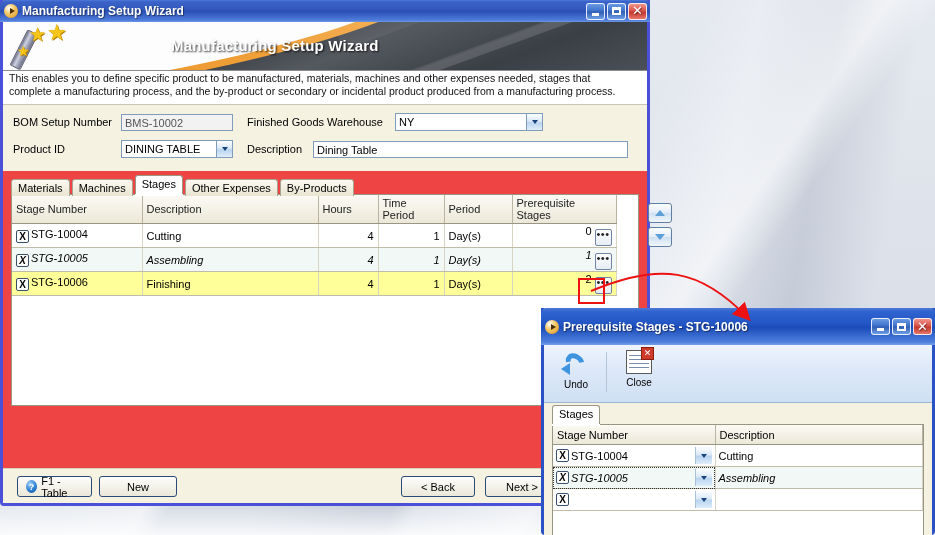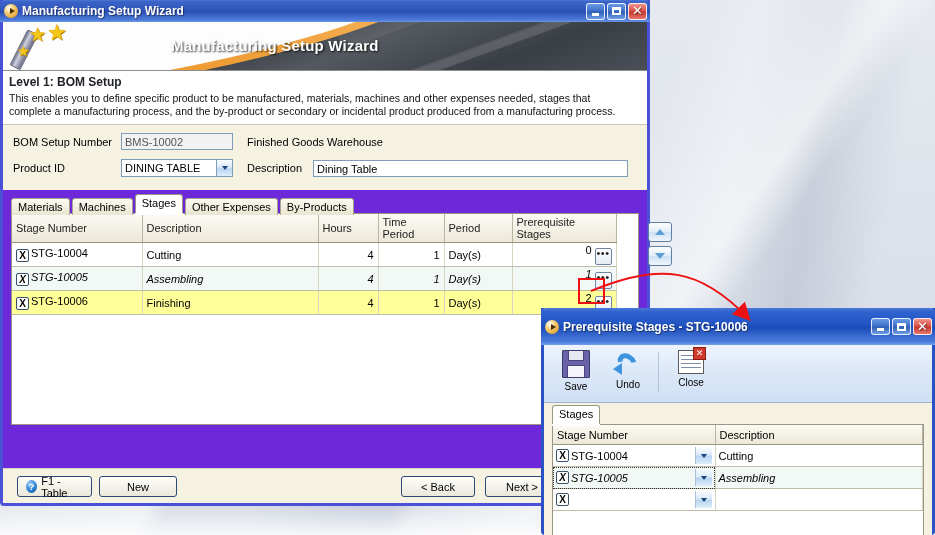--- a/index.html
+++ b/index.html
@@ -49,21 +49,21 @@
   .wbtn.min{background:linear-gradient(180deg,#6b9ae4 0%,#3b6fc9 48%,#2f5cb0 52%,#6e9ee8 100%);}
   .wbtn.max{background:linear-gradient(180deg,#6b9ae4 0%,#3b6fc9 48%,#2f5cb0 52%,#6e9ee8 100%);}
   .wbtn.cls{background:linear-gradient(180deg,#f2948a 0%,#d9534a 45%,#c3392f 55%,#e8776c 100%);}
   .wbtn.min:before{content:"";width:7px;height:3px;background:#fff;position:absolute;bottom:3px;}
   .wbtn.max:before{content:"";width:9px;height:8px;border:2px solid #fff;border-top-width:3px;box-sizing:border-box;}
   .wbtn.cls span{font-size:13px;line-height:1;margin-top:-1px;}
 
   
   #mainwin{
     left:0;top:0;width:650px;height:506px;
-    border-color:#4a50d8;background:#6d28d9;
+    border-color:#4a50d8;background:#ef4444;
   }
   #mainwin .xptitle{
     background:linear-gradient(180deg,#4d79d8 0%,#3a63c8 8%,#3258bd 40%,#2a4fb5 52%,#4f7ddb 92%,#6f97e4 100%);
     margin:0 -3px;width:650px;
   }
   #mainwin-title{white-space:nowrap;}
 
   .banner{
     position:relative;height:48px;overflow:hidden;
     background:linear-gradient(160deg,#4a4f56 0%,#2f3339 30%,#54585f 55%,#3a3e45 78%,#4b5058 100%);
@@ -277,31 +277,36 @@
     <div class="swoosh-w2"></div>
     <div class="wand">
       <div class="stick"></div>
       <span class="star st1">★</span>
       <span class="star st2">★</span>
       <span class="star st3">★</span>
     </div>
     <div class="banner-title">Manufacturing Setup Wizard</div>
   </div>
 
-  <div class="level-bar">Level 1: BOM Setup</div>
   <div class="intro">
     <div>This enables you to define specific product to be manufactured, materials, machines and other expenses needed, stages that</div>
     <div>complete a manufacturing process, and the by-product or secondary or incidental product produced from a manufacturing process.</div>
   </div>
 
   <div class="form-area">
     <div class="frow">
       <span class="flabel" style="width:108px">BOM Setup Number</span>
       <span class="txtbox ro" style="width:112px">BMS-10002</span>
       <span class="flabel" style="width:148px;margin-left:14px">Finished Goods Warehouse</span>
+      <span class="combo" style="width:148px">
+        <span class="cval">NY</span>
+        <span class="carrow">
+            <i></i>
+          </span>
+      </span>
     </div>
     <div class="frow">
       <span class="flabel" style="width:108px">Product ID</span>
       <span class="combo" style="width:112px">
         <span class="cval">DINING TABLE</span>
         <span class="carrow">
             <i></i>
           </span>
       </span>
       <span class="flabel" style="margin-left:14px;width:66px">Description</span>
@@ -417,24 +422,20 @@
       <span class="wbtn min"></span>
       <span class="wbtn max"></span>
       <span class="wbtn cls">
           <span>✕</span>
         </span>
     </span>
   </div>
 
   <div class="toolbar">
     <div class="tbtn">
-      <span class="ico-save"></span>
-      <span class="tblabel">Save</span>
-    </div>
-    <div class="tbtn">
       <span class="ico-undo"></span>
       <span class="tblabel">Undo</span>
     </div>
     <div class="tbsep"></div>
     <div class="tbtn">
       <span class="ico-close">
         <i class="l1"></i>
           <i class="l2"></i>
           <i class="l3"></i>
           <i class="l4"></i>

